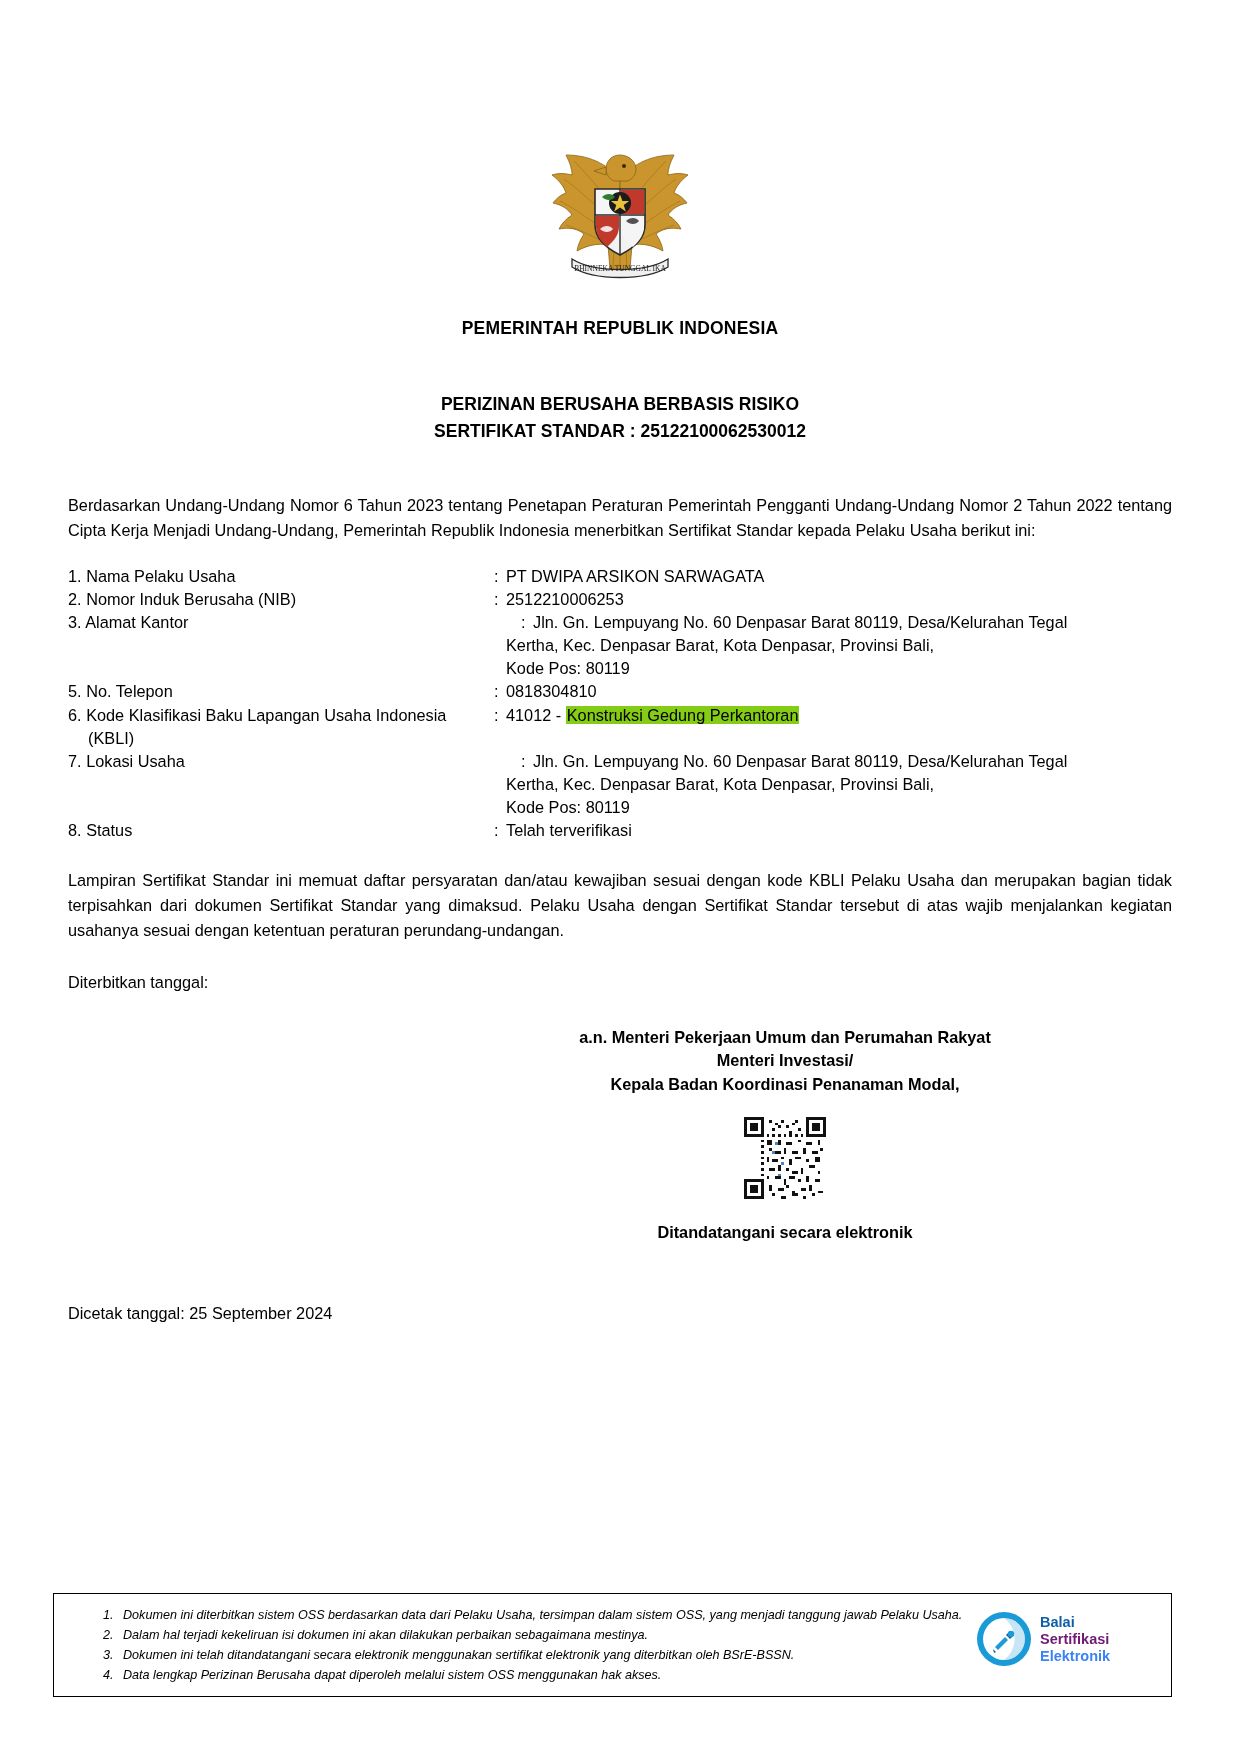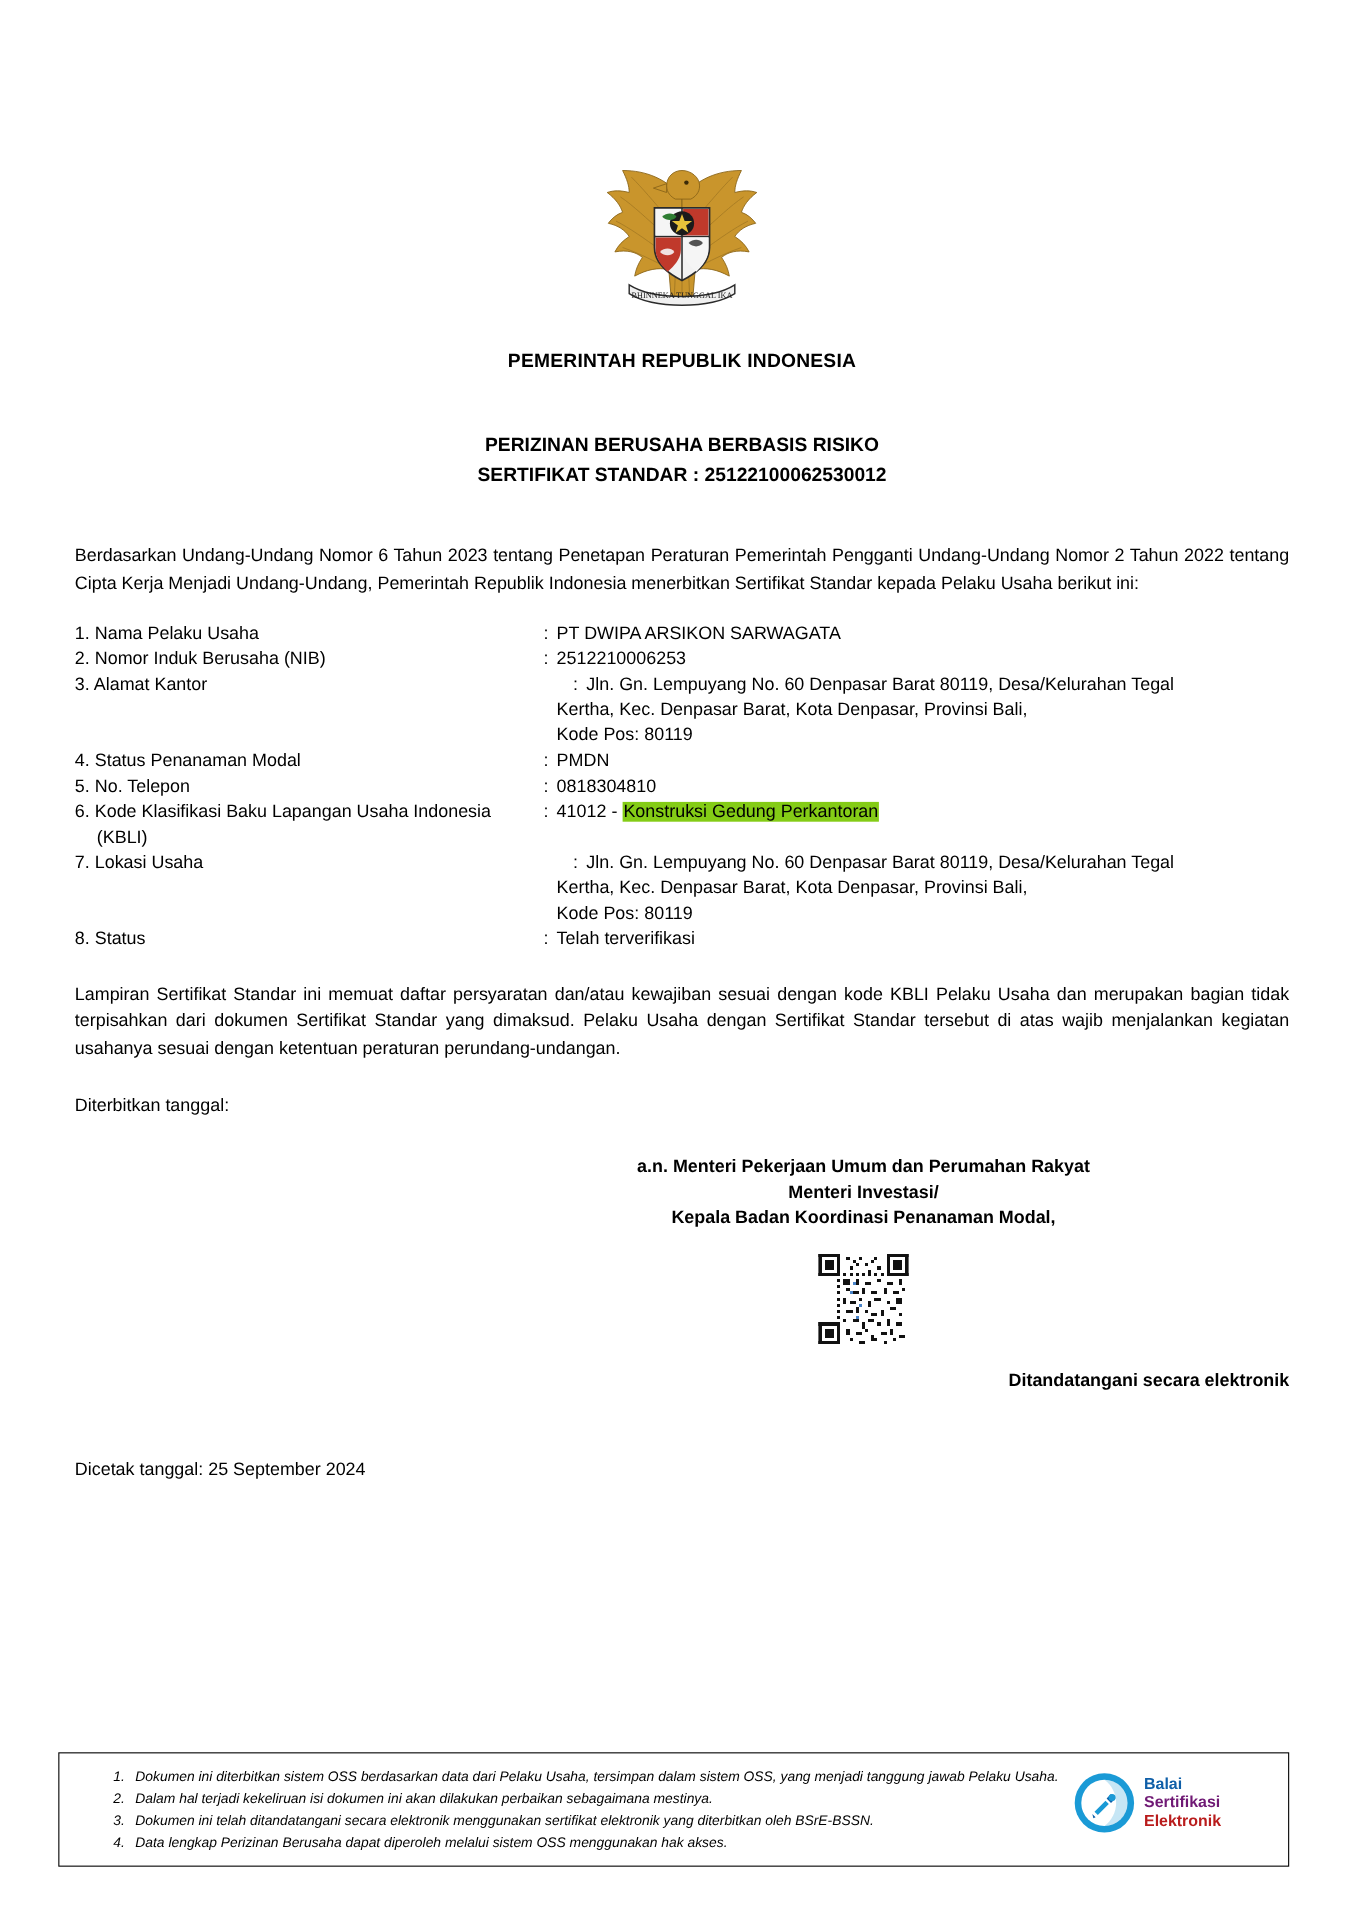--- a/index.html
+++ b/index.html
@@ -116,21 +116,21 @@
     justify-content: center;
   }
   .qr {
     width: 82px;
     height: 82px;
     position: relative;
     background: #ffffff;
   }
   .sign-note {
     margin-top: 24px;
-    text-align: right;
+    text-align: center;
     font-size: 16.3px;
     font-weight: bold;
     padding-left: 330px;
   }
 
   .printed {
     margin-top: 62px;
     font-size: 16.3px;
   }
 
@@ -165,21 +165,21 @@
   .bsre-logo { width: 58px; height: 58px; flex: 0 0 58px; }
   .bsre-text {
     margin-left: 7px;
     font-size: 14.5px;
     font-weight: bold;
     line-height: 1.18;
     color: #0f5fa8;
   }
   .bsre-text .l1 { color: #0f5fa8; }
   .bsre-text .l2 { color: #701a75; }
-  .bsre-text .l3 { color: #b91c1c; }
+  .bsre-text .l3 { color: #3b82f6; }
 </style>
 </head>
 <body>
 
 <div class="page">
 
   <div class="emblem-wrap">
     <div class="emblem">
       <svg viewBox="0 0 140 148" width="140" height="148" xmlns="http://www.w3.org/2000/svg">
 
@@ -261,29 +261,20 @@
       </tr>
       <tr>
         <td class="label">
           <span>3.</span>
           <span>Alamat Kantor</span>
         </td>
         <td class="value">
           <span class="value-line"><span class="colon">:</span><span>Jln. Gn. Lempuyang No. 60 Denpasar Barat 80119, Desa/Kelurahan Tegal</span></span>
           <span class="value-indent">Kertha, Kec. Denpasar Barat, Kota Denpasar, Provinsi Bali,</span>
           <span class="value-indent">Kode Pos: 80119</span>
-        </td>
-      </tr>
-      <tr>
-        <td class="label">
-          <span>4.</span>
-          <span>Status Penanaman Modal</span>
-        </td>
-        <td class="value">
-          <span class="colon">:</span><span>PMDN</span>
         </td>
       </tr>
       <tr>
         <td class="label">
           <span>5.</span>
           <span>No. Telepon</span>
         </td>
         <td class="value">
           <span class="colon">:</span><span>0818304810</span>
         </td>

